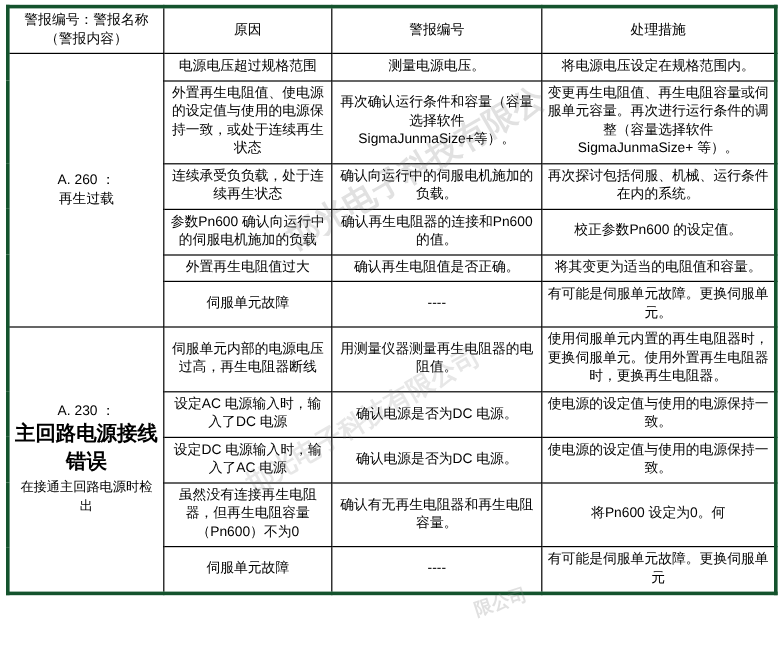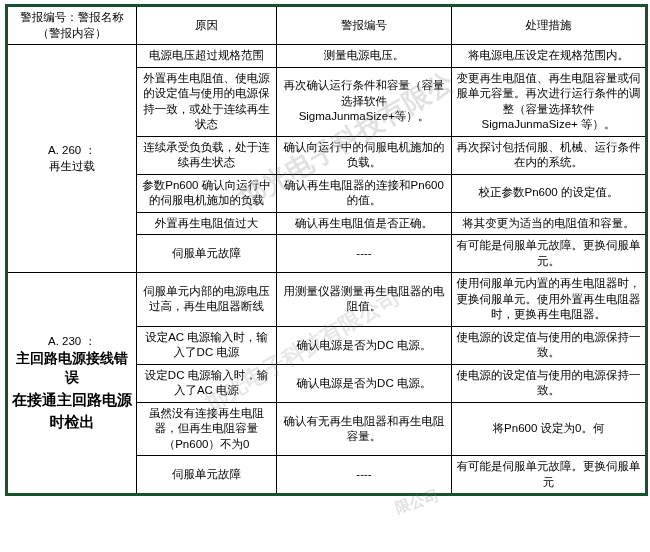--- a/index.html
+++ b/index.html
@@ -50,25 +50,25 @@
   .col-c { width: 175px; }
   .col-d { width: 195px; }
 
   td.group-cell {
     font-weight: bold;
     font-size: 12.5px;
     line-height: 1.7;
   }
   td.group-cell .sub {
     font-weight: bold;
-    font-size: 14px;
+    font-size: 17px;
   }
   td.group-cell .note {
-    font-weight: bold;
-    font-size: 15px;
+    font-weight: normal;
+    font-size: 11px;
     line-height: 1.45;
     display: block;
     margin-top: 2px;
   }
   td.left-text { text-align: center; margin-top: 16px; }
   .dash {
     letter-spacing: 0px;
   }
   
   .watermark {

